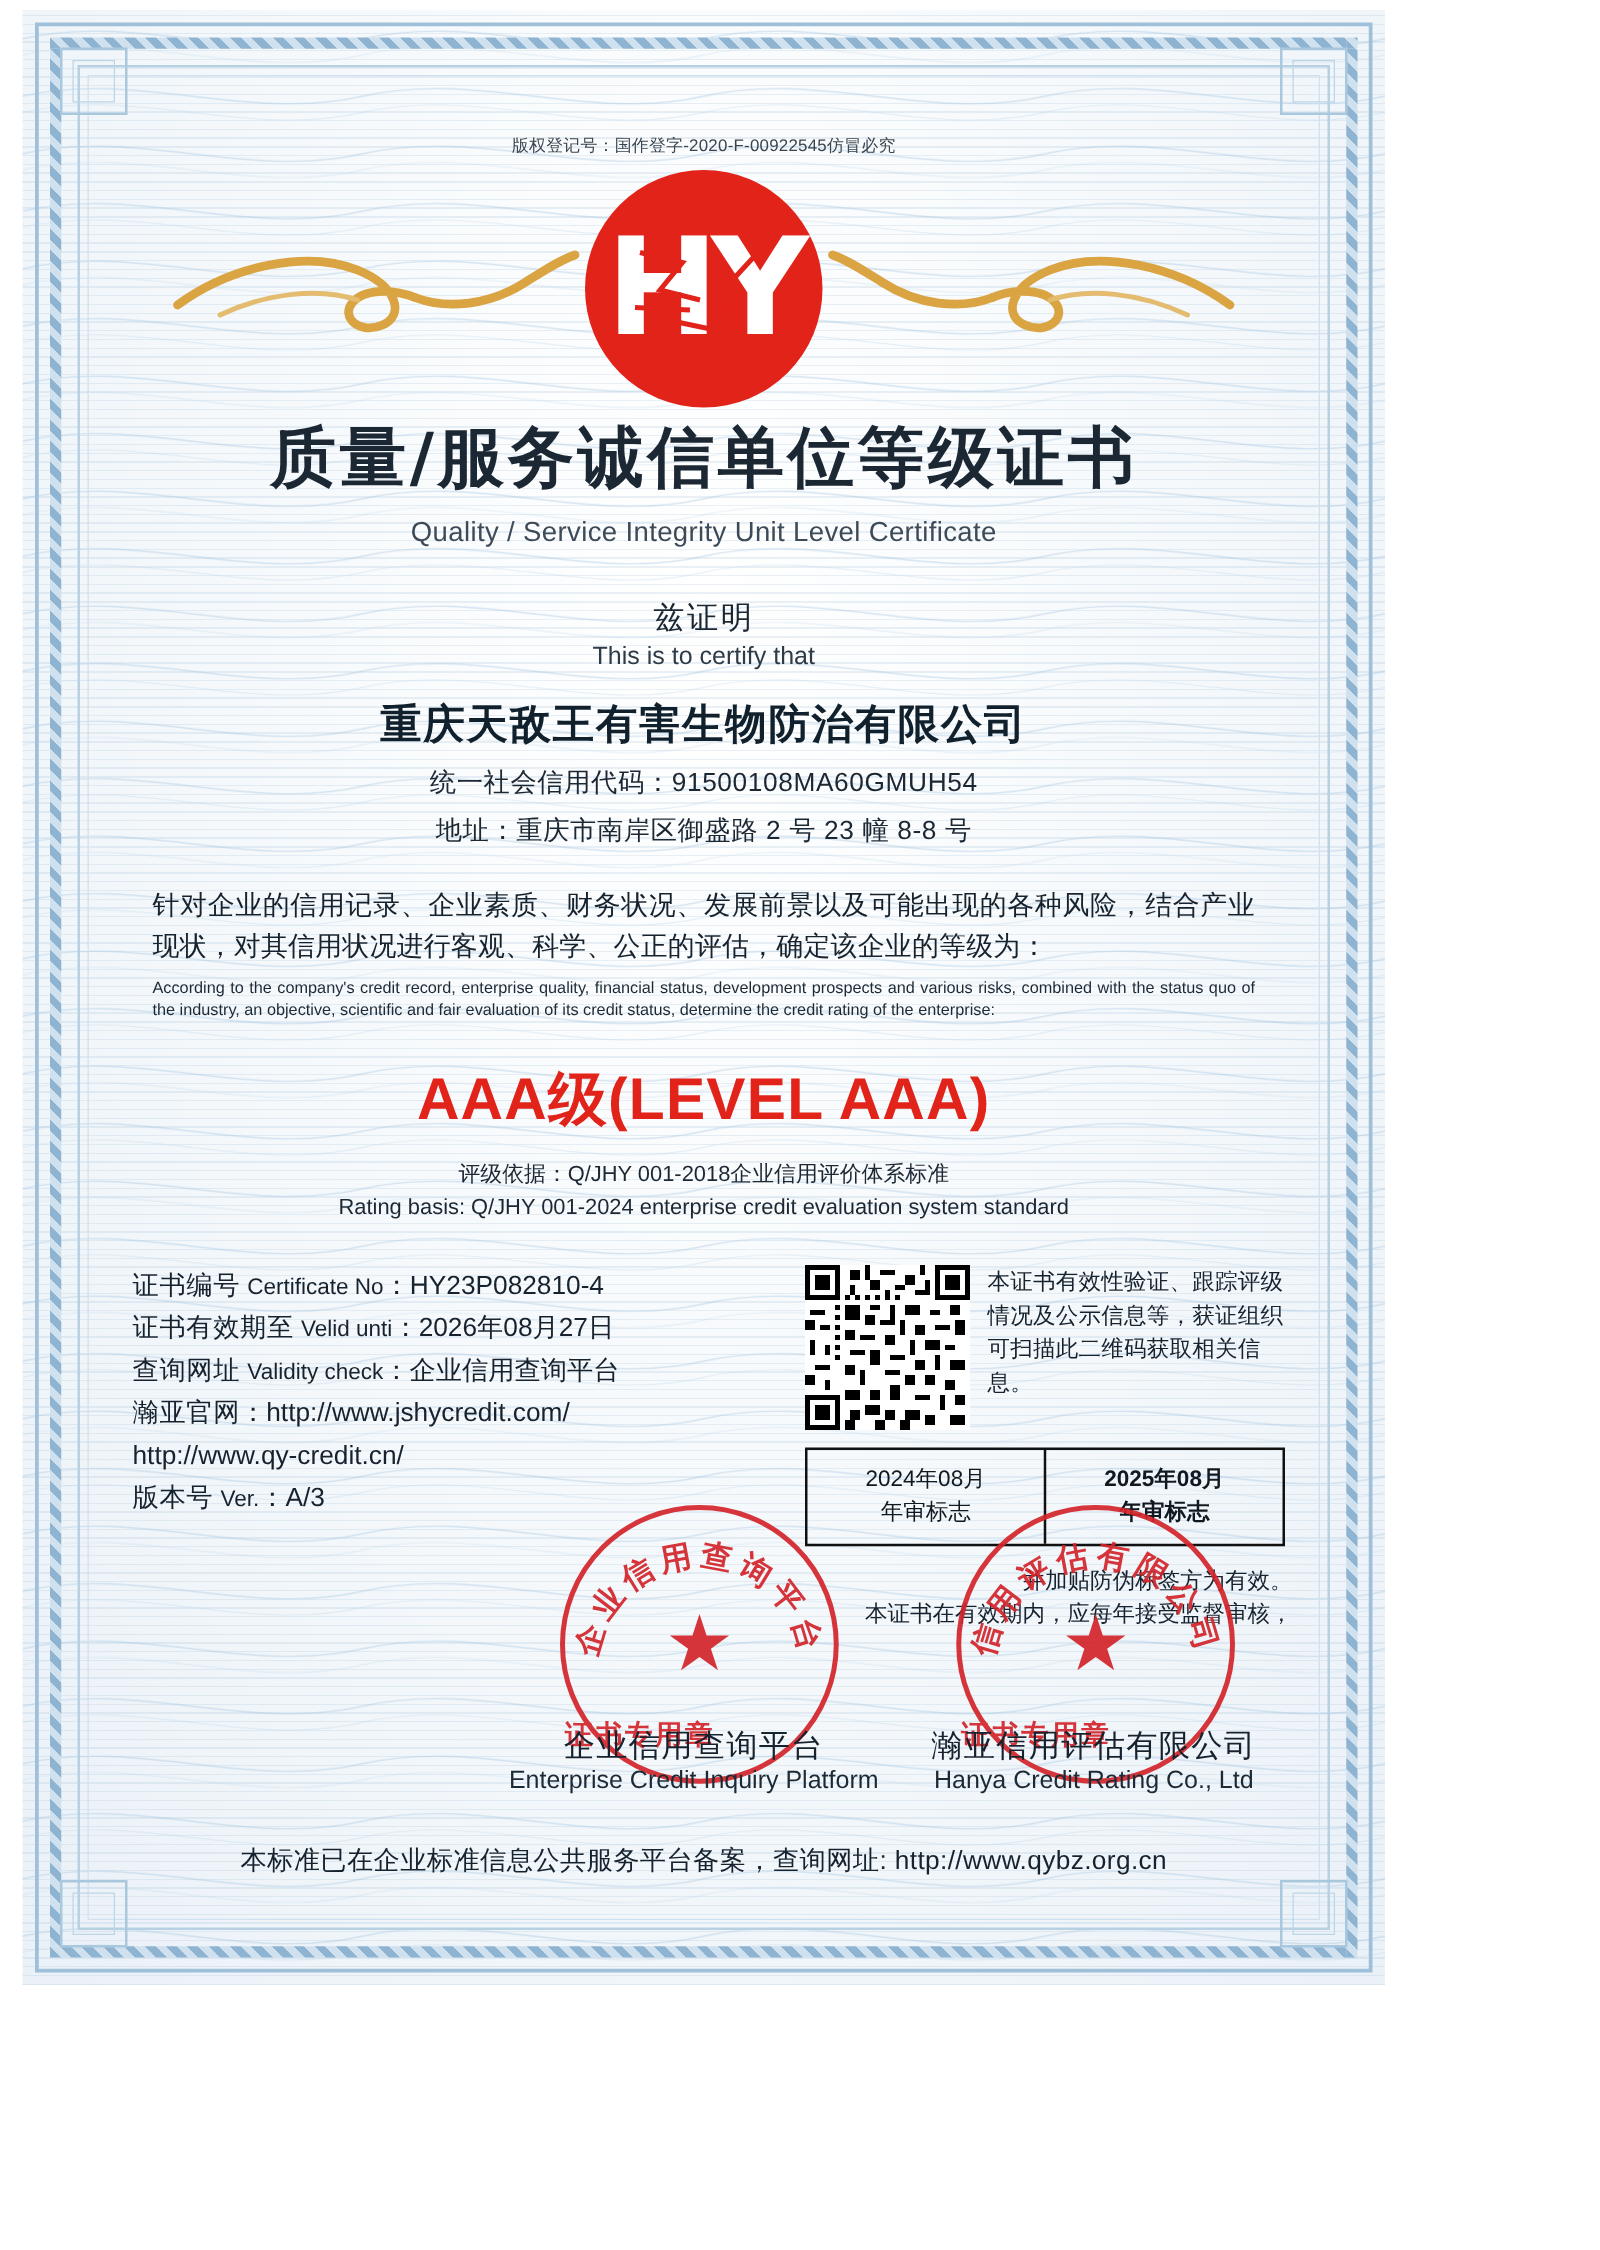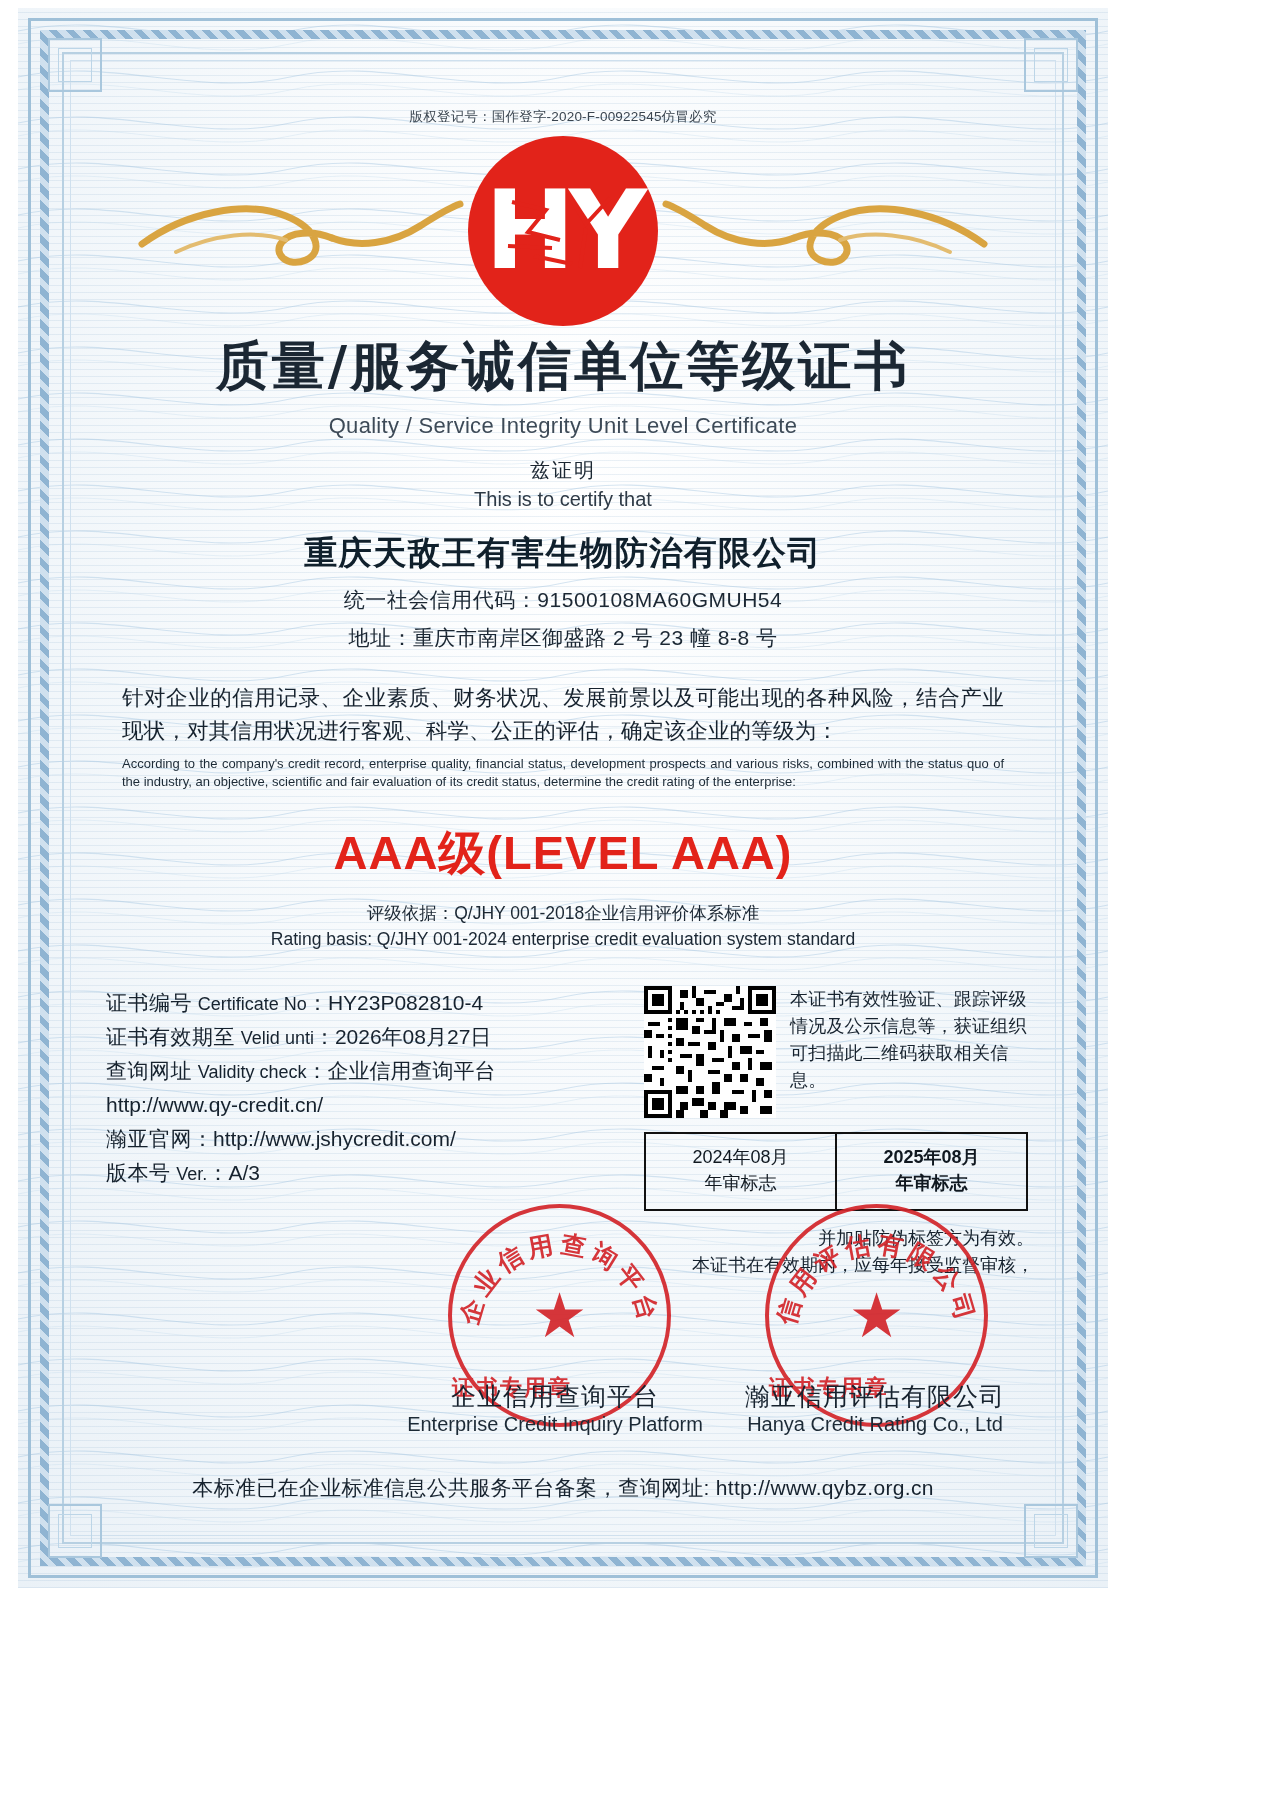--- a/index.html
+++ b/index.html
@@ -161,23 +161,23 @@
   .cert-title-en {
     text-align: center;
     font-size: 22px;
     color: #3d4a57;
     margin-top: 10px;
     letter-spacing: .3px;
   }
 
   .certify-cn {
     text-align: center;
-    font-size: 20px;
+    font-size: 25px;
     color: #1b2733;
-    margin-top: 18px;
+    margin-top: 38px;
     letter-spacing: 2px;
   }
   .certify-en {
     text-align: center;
     font-size: 20px;
     color: #2e3a46;
     margin-top: 4px;
   }
 
   .company-name {
@@ -458,24 +458,24 @@
           <span class="lbl-en">Certificate No</span><span>：</span><span>HY23P082810-4</span>
         </div>
         <div class="row">
           <span class="lbl-cn">证书有效期至</span>
           <span class="lbl-en">Velid unti</span><span>：</span><span>2026年08月27日</span>
         </div>
         <div class="row">
           <span class="lbl-cn">查询网址</span>
           <span class="lbl-en">Validity check</span><span>：</span><span>企业信用查询平台</span>
         </div>
-        <div class="row">http://www.qy-credit.cn/</div>
         <div class="row">
           <span class="lbl-cn">瀚亚官网</span><span>：</span><span>http://www.jshycredit.com/</span>
         </div>
+        <div class="row">http://www.qy-credit.cn/</div>
         <div class="row">
           <span class="lbl-cn">版本号</span>
           <span class="lbl-en">Ver.</span><span>：</span><span>A/3</span>
         </div>
       </div>
 
       <div class="info-right">
         <div class="qr-row">
           <svg class="qr" viewBox="0 0 33 33" shape-rendering="crispEdges">
             <rect width="33" height="33" fill="#fff"></rect>

